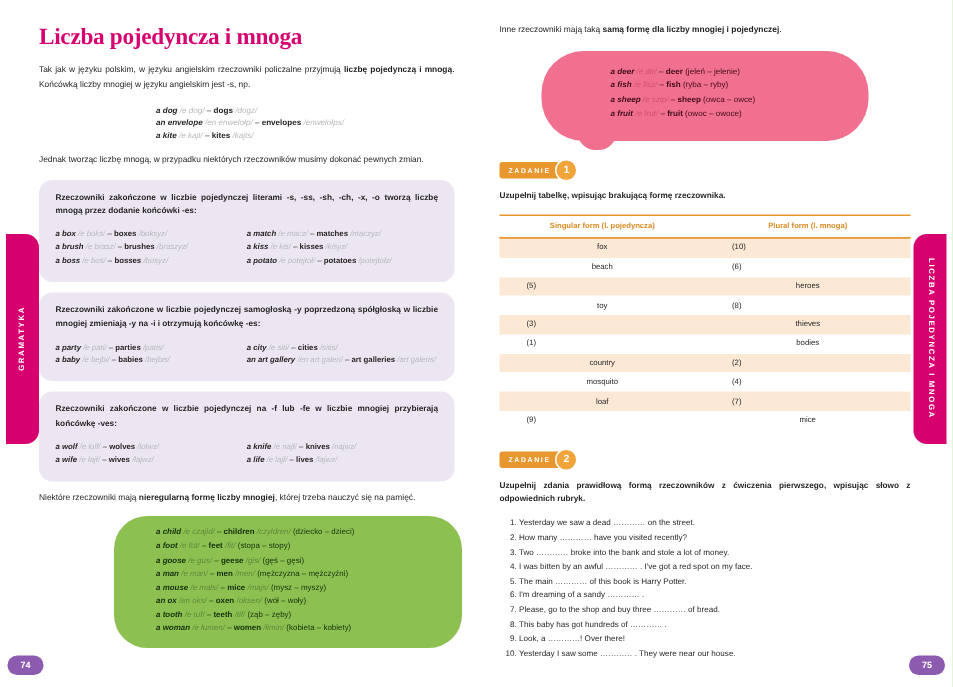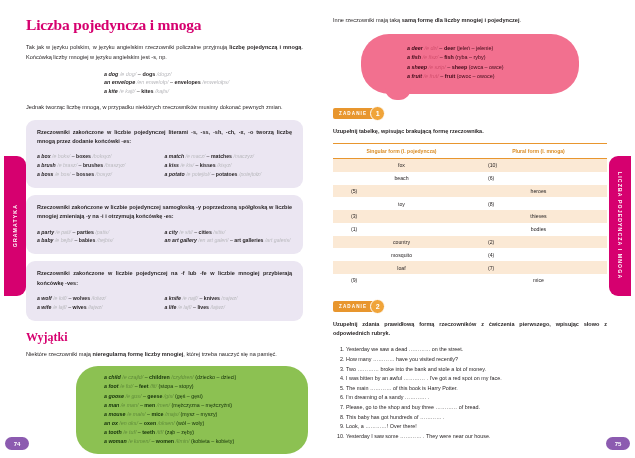--- a/index.html
+++ b/index.html
@@ -183,21 +183,20 @@
               <div class="ex"><i>a wife</i> <span class="ph">/e łajf/</span> – <b>wives</b> <span class="ph">/łajwz/</span></div>
             </div>
             <div class="col">
               <div class="ex"><i>a knife</i> <span class="ph">/e najf/</span> – <b>knives</b> <span class="ph">/najwz/</span></div>
               <div class="ex"><i>a life</i> <span class="ph">/e lajf/</span> – <b>lives</b> <span class="ph">/lajwz/</span></div>
             </div>
           </div>
         </div>
       </div>
 
-    <h2 class="sub">Wyjątki</h2>
     <p class="body">
       Niektóre rzeczowniki mają <b>nieregularną formę liczby mnogiej</b>, której trzeba nauczyć się na pamięć.
     </p>
 
     <div class="greenblob" id="exceptions-box">
         <div class="ex"><i>a child</i> <span class="ph">/e czajld/</span> – <b>children</b> <span class="ph">/czyldren/</span> (dziecko – dzieci)</div>
         <div class="ex"><i>a foot</i> <span class="ph">/e fut/</span> – <b>feet</b> <span class="ph">/fit/</span> (stopa – stopy)</div>
         <div class="ex"><i>a goose</i> <span class="ph">/e gus/</span> – <b>geese</b> <span class="ph">/gis/</span> (gęś – gęsi)</div>
         <div class="ex"><i>a man</i> <span class="ph">/e man/</span> – <b>men</b> <span class="ph">/men/</span> (mężczyzna – mężczyźni)</div>
         <div class="ex"><i>a mouse</i> <span class="ph">/e małs/</span> – <b>mice</b> <span class="ph">/majs/</span> (mysz – myszy)</div>

